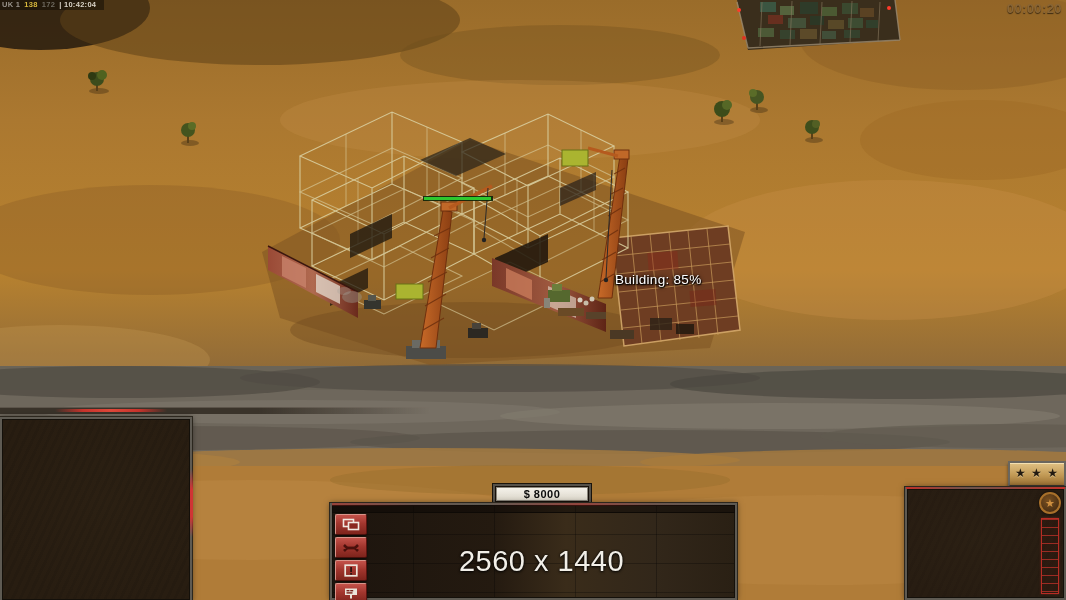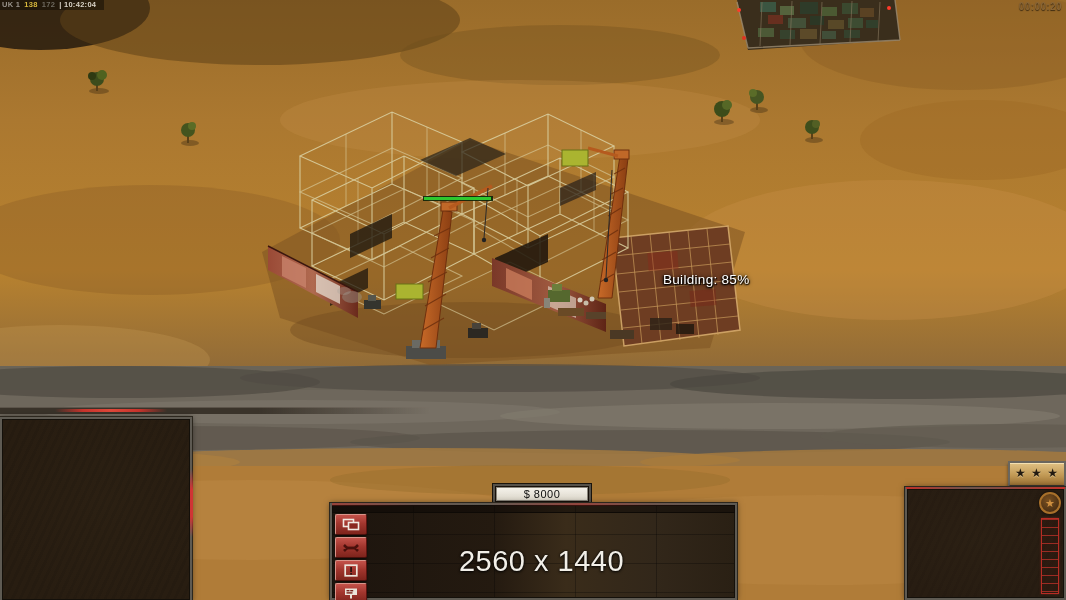--- a/index.html
+++ b/index.html
@@ -14,30 +14,29 @@
   .debug-overlay{
     position:absolute;left:0;top:0;height:10px;line-height:10px;
     background:rgba(18,12,6,.55);padding:0 4px 0 2px;
     font-size:7.5px;font-weight:bold;letter-spacing:.3px;white-space:nowrap;
   }
   .debug-overlay span{margin-right:4px;}
   .dbg-0{color:#9a948c;} .dbg-1{color:#d8b83c;} .dbg-2{color:#6e6a60;} .dbg-3{color:#d8d2c6;}
 
   
   .match-timer{
-    position:absolute;right:4px;top:1px;font-size:10px;font-weight:bold;
+    position:absolute;right:4px;top:1px;font-size:13px;font-weight:bold;
     color:#8a6636;text-shadow:0 1px 1px rgba(0,0,0,.6);letter-spacing:.4px;
   }
 
   
   .building-progress{
     position:absolute;left:615px;top:272px;font-size:13.5px;color:#ffffff;
     text-shadow:1px 1px 1px #000,-1px 1px 2px #000,0 0 4px #000;
     letter-spacing:.3px;
-    margin-left:48px;
   }
 
   
   .hud-panel{
     position:absolute;
     border:2px solid #5e5a52;
     box-shadow:inset 0 0 0 1px #14100a,0 0 0 1px #2c271e,0 0 6px rgba(0,0,0,.5);
     background:radial-gradient(ellipse at 50% 40%,#32261708 0,transparent 70%),#271c11;
   }
 
@@ -63,21 +62,21 @@
   }
 
   
   .money-display{
     position:absolute;left:493px;top:484px;width:92px;height:18px;
     border:2px solid #55514a;background:#17100a;padding:1px;
     box-shadow:0 0 0 1px #1a140c;
   }
   .money-inner{
     height:12px;background:linear-gradient(180deg,#f4f1ea,#ddd8cc);
-    border:1px solid #8a867c;color:#0c0c0c;font-size:11px;font-weight:normal;
+    border:1px solid #8a867c;color:#0c0c0c;font-size:11px;font-weight:bold;
     text-align:center;line-height:12px;letter-spacing:.5px;
   }
 
   
   .command-panel{
     left:330px;top:503px;width:403px;height:93px;
     background:
       repeating-linear-gradient(90deg,rgba(0,0,0,.28) 0 1px,transparent 1px 81px),
       repeating-linear-gradient(180deg,rgba(0,0,0,.28) 0 1px,transparent 1px 29px),
       linear-gradient(90deg,#1d150e 0%,#241a10 40%,#3a2c1a 58%,#32271a 80%,#2a2014 100%);

